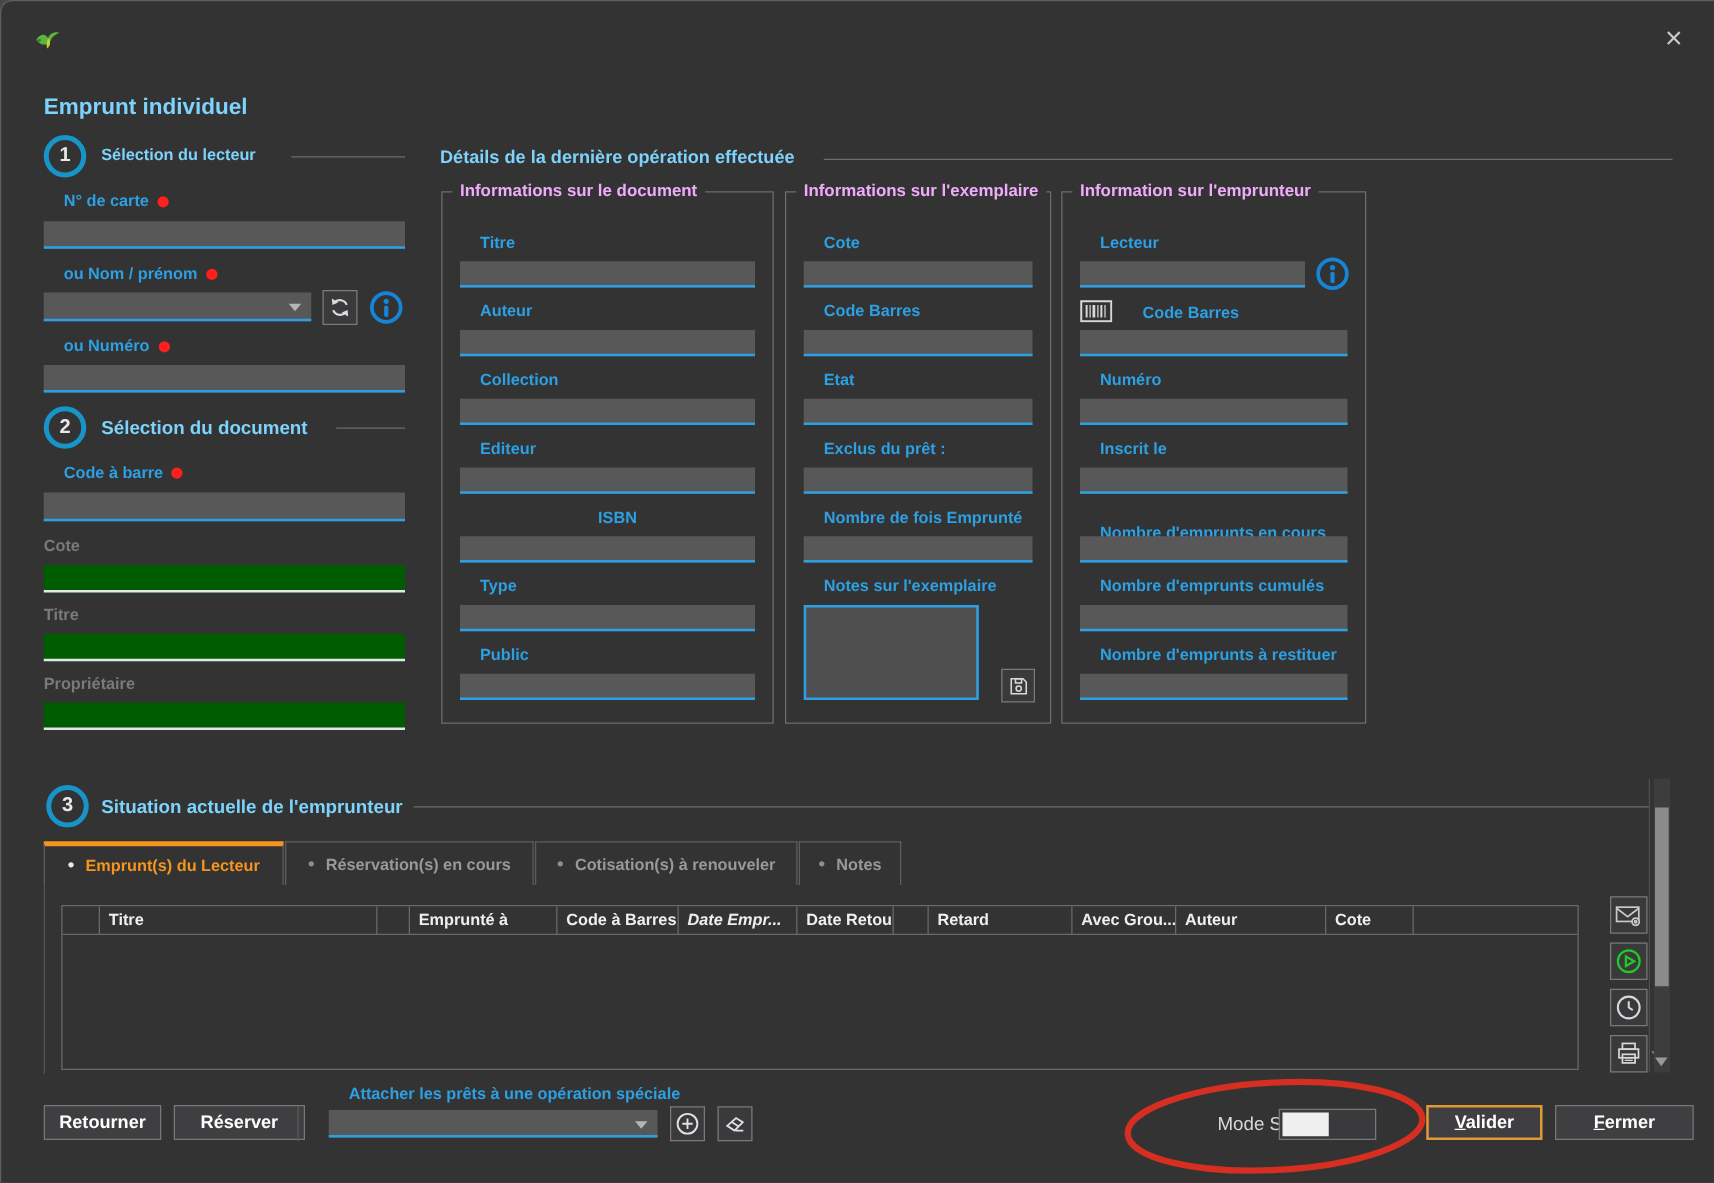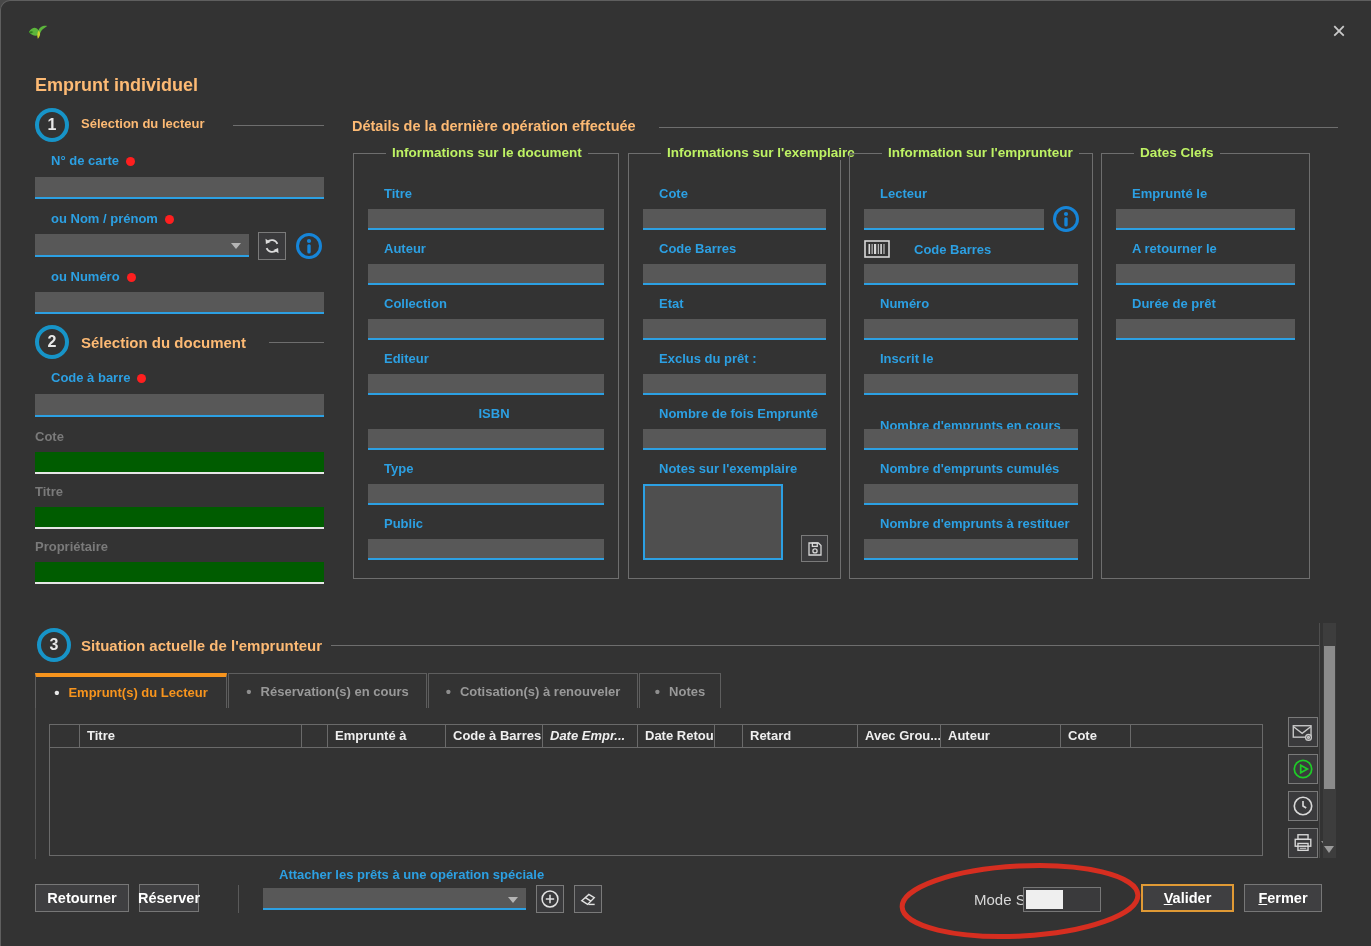--- a/index.html
+++ b/index.html
@@ -6,41 +6,41 @@
   html,body { width:1371px; height:946px; background:#484848; overflow:hidden;
               font-family:"Liberation Sans", sans-serif; }
   .window { position:absolute; top:0; left:0; width:1371px; height:946px;
             background:#333333; border-top-left-radius:10px;
             border-top:1px solid #5f5f5f; border-left:1px solid #5f5f5f; }
   .abs { position:absolute; }
   
   .titlebar-text { color:#8f8f8f; font-size:19px; letter-spacing:.5px; }
   .close-x { color:#c9c9c9; font-size:24px; line-height:22px; cursor:default; }
   
-  .h-orange { color:#fdba74; font-weight:bold; }
+  .h-orange { color:#7dd3fc; font-weight:bold; }
   .lbl { color:#2ca0e3; font-weight:bold; font-size:13px; white-space:nowrap;margin-left:16px; }
   .glbl { color:#7a7a7a; font-weight:bold; font-size:13px; }
   .sline { position:absolute; height:1px; background:#6e6e6e; }
   .stepcircle { position:absolute; width:34px; height:34px; border:4px solid #1794c8;
                 border-radius:50%; color:#e8e8e8; font-weight:bold; font-size:16px;
                 text-align:center; line-height:26px; }
   .reddot { display:inline-block; width:9px; height:9px; border-radius:50%;
             background:#ff1f1f; margin-left:7px; vertical-align:middle; }
   
   .inp { position:absolute; background:#585858; border-bottom:2px solid #2ca0e3; }
   .ginp { position:absolute; background:#005c00; border-bottom:2px solid #e6e6e6; }
   .combo { position:absolute; background:#585858; border-bottom:2px solid #2ca0e3; }
   .caret { position:absolute; width:0; height:0; border-left:5px solid transparent;
            border-right:5px solid transparent; border-top:6px solid #b5b5b5; }
   .sqbtn { position:absolute; background:#3a3a3c; border:1px solid #7a7a7a;
            display:flex; align-items:center; justify-content:center; cursor:pointer; }
   
   .gbox { position:absolute; top:152px; height:426px; border:1px solid #6e6e6e; }
   .gtitle { position:absolute; top:-9px; left:8px; background:#333333; padding:0 6px;
-            color:#bef264; font-weight:bold; font-size:13.5px; white-space:nowrap;margin-left:24px; }
+            color:#f0abfc; font-weight:bold; font-size:13.5px; white-space:nowrap; }
   .gin { position:absolute; left:14px; right:14px; }
   
   .tab { position:absolute; top:672px; height:35px; border:1px solid #5e5e5e;
          border-bottom:none; display:flex; align-items:center; justify-content:center;
          gap:9px; font-weight:bold; font-size:13px; cursor:pointer; }
   .tab .bullet { font-size:15px; }
   .tab.active { border-top:4px solid #f7941d; color:#f7941d; }
   .tab.active .bullet { color:#e8e8e8; }
   .tab.inactive { color:#999999; }
   .tab.inactive .bullet { color:#8e8e8e; }
@@ -203,29 +203,20 @@
     <div class="gin lbl" style="top:197px;">Inscrit le</div>
     <div class="gin inp" style="top:220px; height:21px;"></div>
     <div class="gin lbl" style="top:264px;">Nombre d'emprunts en cours</div>
     <div class="gin inp" style="top:275px; height:21px;"></div>
     <div class="gin lbl" style="top:307px;">Nombre d'emprunts cumulés</div>
     <div class="gin inp" style="top:330px; height:21px;"></div>
     <div class="gin lbl" style="top:362px;">Nombre d'emprunts à restituer</div>
     <div class="gin inp" style="top:385px; height:21px;"></div>
   </div>
 
-  <div class="gbox" style="left:1100px; width:209px;">
-    <div class="gtitle">Dates Clefs</div>
-    <div class="gin lbl" style="top:32px;">Emprunté le</div>
-    <div class="gin inp" style="top:55px; height:21px;"></div>
-    <div class="gin lbl" style="top:87px;">A retourner le</div>
-    <div class="gin inp" style="top:110px; height:21px;"></div>
-    <div class="gin lbl" style="top:142px;">Durée de prêt</div>
-    <div class="gin inp" style="top:165px; height:21px;"></div>
-  </div>
 
   <div class="stepcircle" style="left:36px; top:627px;">3</div>
   <div class="abs h-orange" style="left:80px; top:636px; font-size:15px;">Situation actuelle de l'emprunteur</div>
   <div class="sline" style="left:330px; top:644px; width:988px;"></div>
 
   <div class="tab active" style="left:34px;  width:192px;">
       <span class="bullet">•</span>
       <span>Emprunt(s) du Lecteur</span>
     </div>
   <div class="tab inactive" style="left:227px; width:199px;">
@@ -291,21 +282,21 @@
   <div class="abs" style="left:1318px; top:622px; width:1px; height:235px; background:#4e4e4e;"></div>
 
   <span class="tri-up" style="left:1323px; top:628px;"></span>
   <div class="sb-track"></div>
   <div class="sb-thumb"></div>
   <span class="tri-down" style="left:1323px; top:845px;"></span>
 
   <div class="btn" style="left:34px; top:883px; width:94px;">
       <span class="btn-label">Retourner</span>
     </div>
-  <div class="btn" style="left:138px; top:883px; width:60px;">
+  <div class="btn" style="left:138px; top:883px; width:105px;">
       <span class="btn-label">Réserver</span>
     </div>
   <div class="abs" style="left:237px; top:884px; width:1px; height:28px; background:#5a5a5a;"></div>
 
   <div class="abs lbl" style="left:262px; top:866px;">Attacher les prêts à une opération spéciale</div>
   <div class="combo" style="left:262px; top:887px; width:263px; height:22px;">
     <span class="caret" style="right:8px; top:9px;"></span>
   </div>
   <div class="sqbtn" style="left:535px; top:884px; width:28px; height:28px;">
     <svg width="20" height="20" viewBox="0 0 24 24" fill="none" stroke="#e2e2e2" stroke-width="1.8">
@@ -328,17 +319,17 @@
 
   <div class="abs" style="left:893px; top:858px; width:252px; height:84px; pointer-events:none;">
     <svg width="252" height="84" viewBox="0 0 252 84">
       <ellipse cx="126" cy="42" rx="118" ry="35" fill="none" stroke="#d62e20" stroke-width="5" transform="rotate(-3 126 42)"></ellipse>
     </svg>
   </div>
 
   <div class="btn orange-border" style="left:1140px; top:883px; width:93px;">
       <span class="btn-label ak">Valider</span>
     </div>
-  <div class="btn" style="left:1243px; top:883px; width:78px;">
+  <div class="btn" style="left:1243px; top:883px; width:111px;">
       <span class="btn-label ak">Fermer</span>
     </div>
 
 </div>
 
 </body></html>

